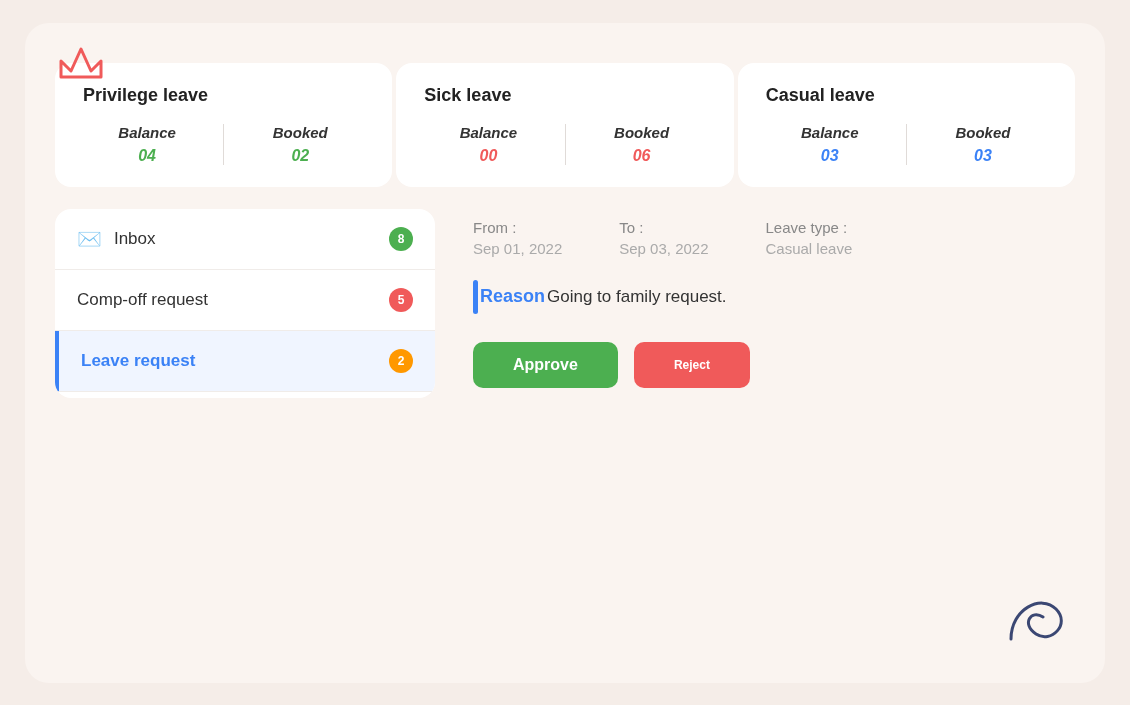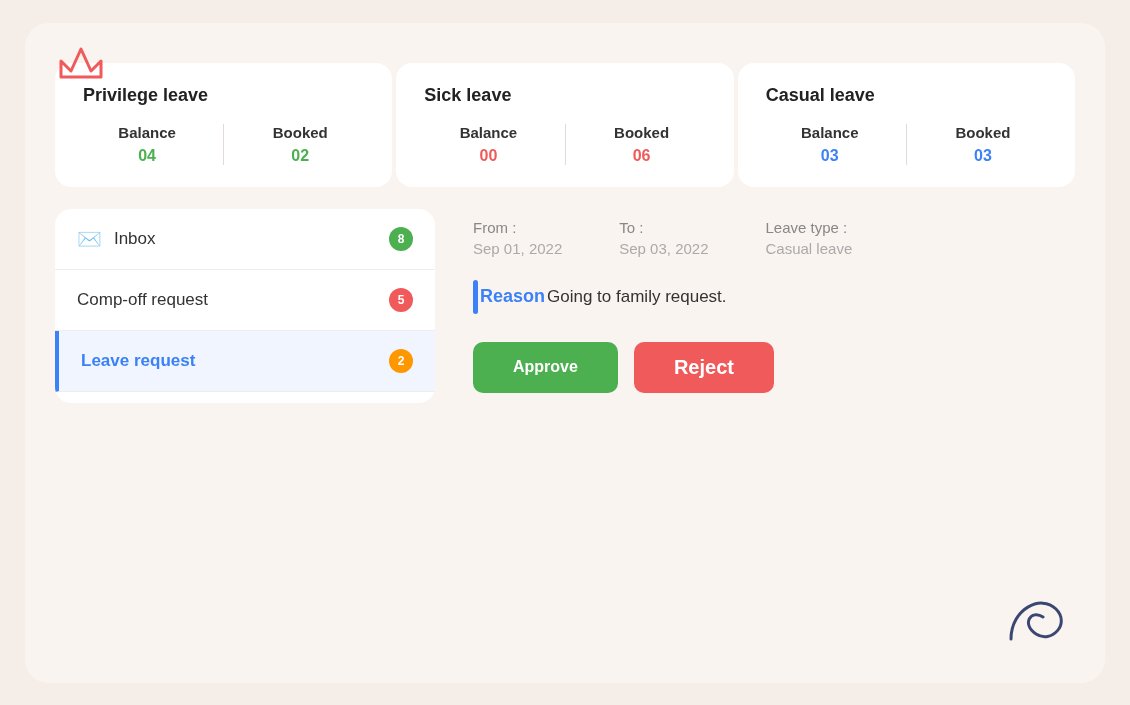--- a/index.html
+++ b/index.html
@@ -30,40 +30,42 @@
       left: 30px;
       font-size: 32px;
       color: #f05a5a;
     }
 
     
     .leave-cards-row {
       display: flex;
       gap: 4px;
       margin-top: 10px;
+      justify-content: flex-end;
     }
 
     .leave-card {
       background: #fff;
       border-radius: 16px;
       padding: 22px 28px 22px 28px;
       flex: 1;
     }
 
     .leave-card-title {
       font-size: 18px;
       font-weight: 600;
       color: #222;
       margin-bottom: 18px;
     }
 
     .leave-stats {
       display: flex;
       align-items: stretch;
       gap: 0;
+      font-style: italic;
     }
 
     .leave-stat {
       flex: 1;
       text-align: center;
     }
 
     .leave-stat-label {
       font-size: 15px;
       font-weight: 700;
@@ -217,21 +219,21 @@
       font-weight: 600;
       cursor: pointer;
     }
 
     .btn-reject {
       background: #f05a5a;
       color: #fff;
       border: none;
       border-radius: 10px;
       padding: 14px 40px;
-      font-size: 20px;
+      font-size: 12px;
       font-weight: 600;
       cursor: pointer;
     }
 
     
     .swirl-decoration {
       position: absolute;
       bottom: 22px;
       right: 34px;
       font-size: 50px;

